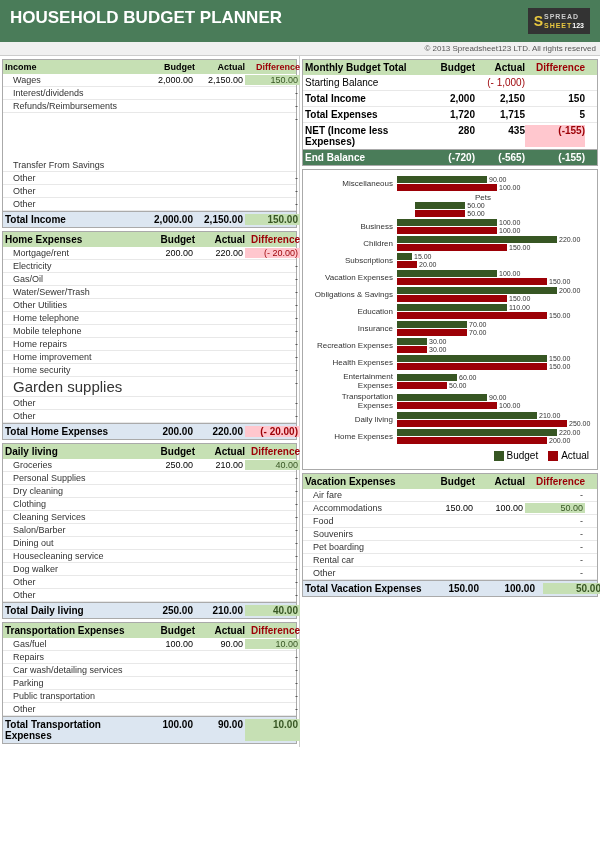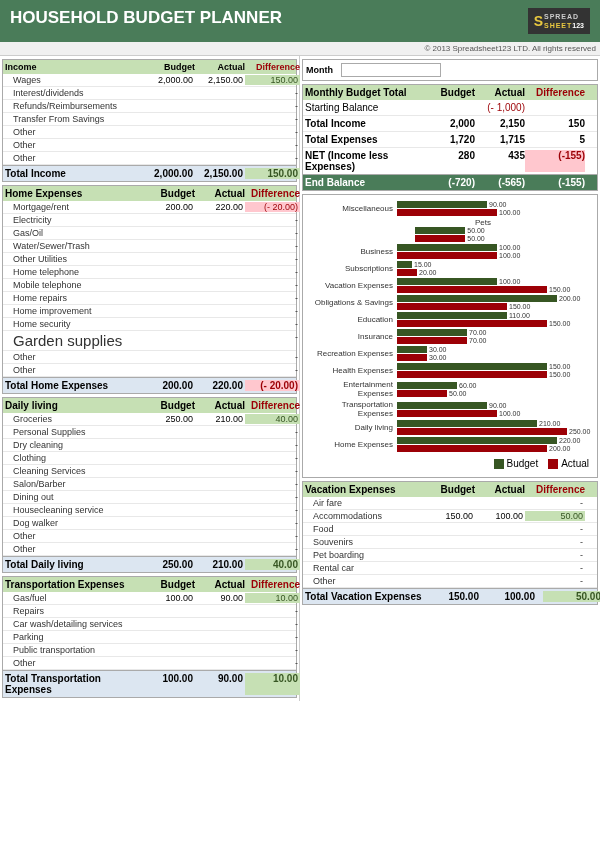--- a/index.html
+++ b/index.html
@@ -54,21 +54,21 @@
       <span style="text-align:right; font-size:9px; padding-right:2px;"></span>
       <span style="text-align:right; font-size:9px; padding-right:2px; color:#333;">-</span>
     </div>
           <div style="display: grid; grid-template-columns: 140px 50px 50px 55px; padding: 1px 2px; border-bottom: 1px solid rgb(232, 232, 232);">
       <span style="font-size:9px; padding-left:8px; color:#333;">Refunds/Reimbursements</span>
       <span style="text-align:right; font-size:9px; padding-right:2px;"></span>
       <span style="text-align:right; font-size:9px; padding-right:2px;"></span>
       <span style="text-align:right; font-size:9px; padding-right:2px; color:#333;">-</span>
     </div>
           <div style="display: grid; grid-template-columns: 140px 50px 50px 55px; padding: 1px 2px; border-bottom: 1px solid rgb(232, 232, 232);">
-      <span style="font-size:9px; padding-left:8px; color:#333;">Transfer From Savings</span>
+      <span style="font-size:9px; padding-left:8px; color:#333;margin-top:46px;">Transfer From Savings</span>
       <span style="text-align:right; font-size:9px; padding-right:2px;"></span>
       <span style="text-align:right; font-size:9px; padding-right:2px;"></span>
       <span style="text-align:right; font-size:9px; padding-right:2px; color:#333;">-</span>
     </div>
           <div style="display: grid; grid-template-columns: 140px 50px 50px 55px; padding: 1px 2px; border-bottom: 1px solid rgb(232, 232, 232);">
       <span style="font-size:9px; padding-left:8px; color:#333;">Other</span>
       <span style="text-align:right; font-size:9px; padding-right:2px;"></span>
       <span style="text-align:right; font-size:9px; padding-right:2px;"></span>
       <span style="text-align:right; font-size:9px; padding-right:2px; color:#333;">-</span>
     </div>
@@ -321,24 +321,20 @@
         <span style="text-align:right; padding-right:2px;">100.00</span>
         <span style="text-align:right; padding-right:2px;">90.00</span>
         <span style="text-align:right; padding-right:2px; background:#c6e0b4; color:#375623;">10.00</span>
       </div>
     </div>
 
   </div>
 
   <div style="width:300px;">
 
-    <div style="margin:3px 2px; border:1px solid #aaa; padding:3px; display:flex; align-items:center; gap:8px; background:#fff;">
-      <span style="font-size:9px; font-weight:bold;">Month</span>
-      <input type="text" style="border: 1px solid rgb(170, 170, 170); width: 100px; height: 14px; font-size: 9px; padding: 1px;">
-    </div>
 
     <div style="margin:3px 2px; border:1px solid #aaa;">
       <div style="display:grid; grid-template-columns:120px 50px 50px 60px; background:#c6e0b4; padding:2px; font-weight:bold; font-size:9px;">
         <span>Monthly Budget Total</span>
         <span style="text-align:right;">Budget</span>
         <span style="text-align:right;">Actual</span>
         <span style="text-align:right; color:#9c0006;">Difference</span>
       </div>
       <div style="display:grid; grid-template-columns:120px 50px 50px 60px; padding:2px; font-size:9px; border-bottom:1px solid #e8e8e8;">
         <span>Starting Balance</span>
@@ -402,20 +398,33 @@
         <div style="display: flex; align-items: center; margin: 2px 0px;">
           <div style="width: 90px; text-align: right; font-size: 8px; color: rgb(51, 51, 51); padding-right: 4px; flex-shrink: 0;">Business</div>
           <div style="display: flex; flex-direction: column; gap: 1px; flex: 1 1 0%;">
             <div style="display: flex; align-items: center;">
               <div style="background: rgb(55, 86, 35); height: 7px; width: 100px; max-width: 100%;"></div>
               <span style="font-size: 7px; color: rgb(51, 51, 51); display: inline-block; margin-left: 2px; vertical-align: top;">100.00</span>
             </div>
             <div style="display: flex; align-items: center;">
               <div style="background: rgb(156, 0, 6); height: 7px; width: 100px; max-width: 100%;"></div>
               <span style="font-size: 7px; color: rgb(51, 51, 51); display: inline-block; margin-left: 2px; vertical-align: top;">100.00</span>
+            </div>
+          </div>
+        </div>
+        <div style="display: flex; align-items: center; margin: 2px 0px;">
+          <div style="width: 90px; text-align: right; font-size: 8px; color: rgb(51, 51, 51); padding-right: 4px; flex-shrink: 0;">Children</div>
+          <div style="display: flex; flex-direction: column; gap: 1px; flex: 1 1 0%;">
+            <div style="display: flex; align-items: center;">
+              <div style="background: rgb(55, 86, 35); height: 7px; width: 160px; max-width: 100%;"></div>
+              <span style="font-size: 7px; color: rgb(51, 51, 51); display: inline-block; margin-left: 2px; vertical-align: top;">220.00</span>
+            </div>
+            <div style="display: flex; align-items: center;">
+              <div style="background: rgb(156, 0, 6); height: 7px; width: 110px; max-width: 100%;"></div>
+              <span style="font-size: 7px; color: rgb(51, 51, 51); display: inline-block; margin-left: 2px; vertical-align: top;">150.00</span>
             </div>
           </div>
         </div>
         <div style="display: flex; align-items: center; margin: 2px 0px;">
           <div style="width: 90px; text-align: right; font-size: 8px; color: rgb(51, 51, 51); padding-right: 4px; flex-shrink: 0;">Subscriptions</div>
           <div style="display: flex; flex-direction: column; gap: 1px; flex: 1 1 0%;">
             <div style="display: flex; align-items: center;">
               <div style="background: rgb(55, 86, 35); height: 7px; width: 15px; max-width: 100%;"></div>
               <span style="font-size: 7px; color: rgb(51, 51, 51); display: inline-block; margin-left: 2px; vertical-align: top;">15.00</span>
             </div>

